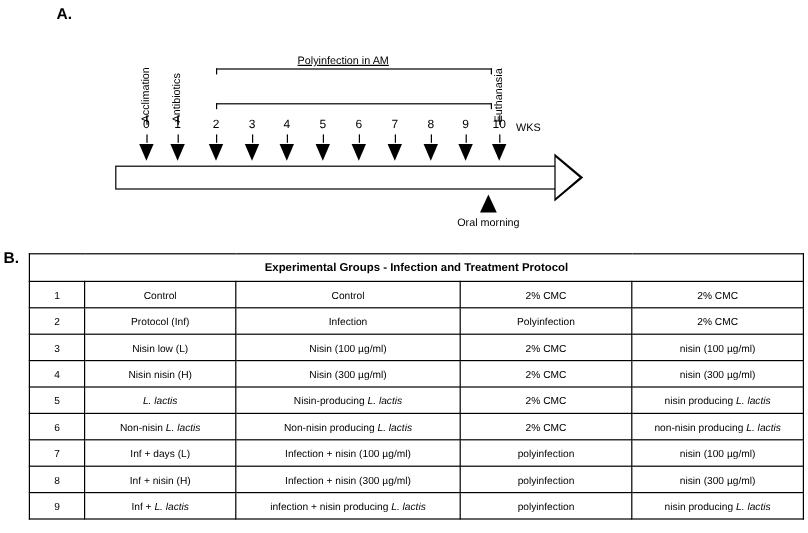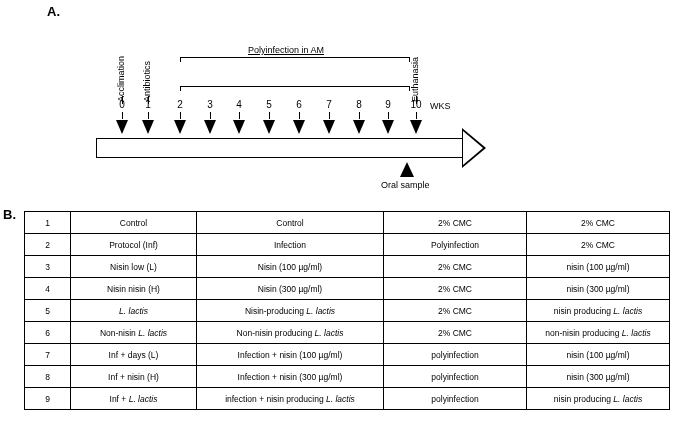--- a/index.html
+++ b/index.html
@@ -237,35 +237,38 @@
   <div class="tri-down" style="left:323px; top:120px;"></div>
   <div class="tri-down" style="left:353px; top:120px;"></div>
   <div class="tri-down" style="left:382px; top:120px;"></div>
   <div class="tri-down" style="left:410px; top:120px;"></div>
 
   <div id="arrow-body"></div>
   <div id="arrow-head"></div>
   <div id="arrow-head-inner"></div>
 
   <div class="tri-up" style="left:400px; top:162px;"></div>
-  <div class="oral-label" style="left:381px; top:180px;">Oral sample</div>
+  <div class="oral-label" style="left:381px; top:180px;">Oral morning</div>
 </div>
 
 <div class="panel-label" id="panel-b-label">B.</div>
 
 <div id="panel-b">
   <table>
     <colgroup>
       <col class="c0">
         <col class="c1">
         <col class="c2">
         <col class="c3">
         <col class="c4">
     </colgroup>
     <thead>
+      <tr>
+        <th class="tbl-title" colspan="5">Experimental Groups - Infection and Treatment Protocol</th>
+      </tr>
     </thead>
     <tbody>
 
       <tr>
         <td>1</td>
         <td>Control</td>
         <td>Control</td>
         <td>2% CMC</td>
         <td>2% CMC</td>
       </tr>

